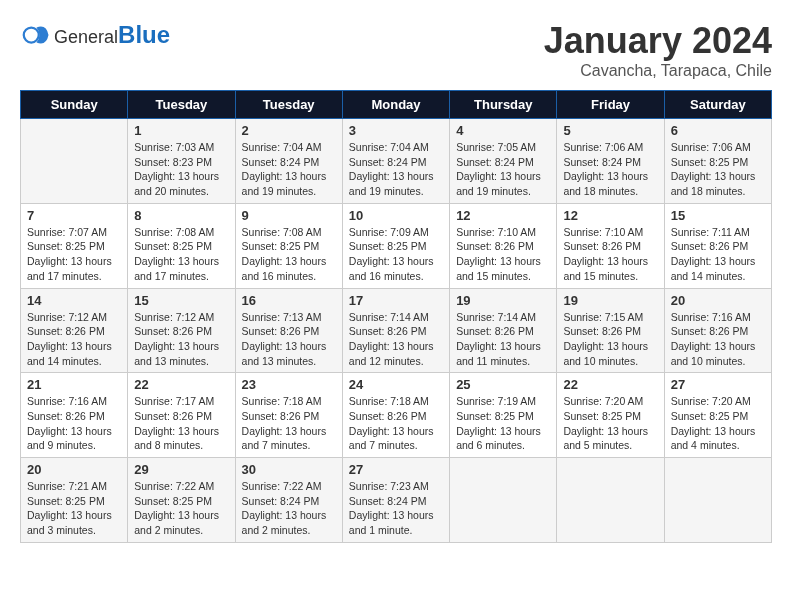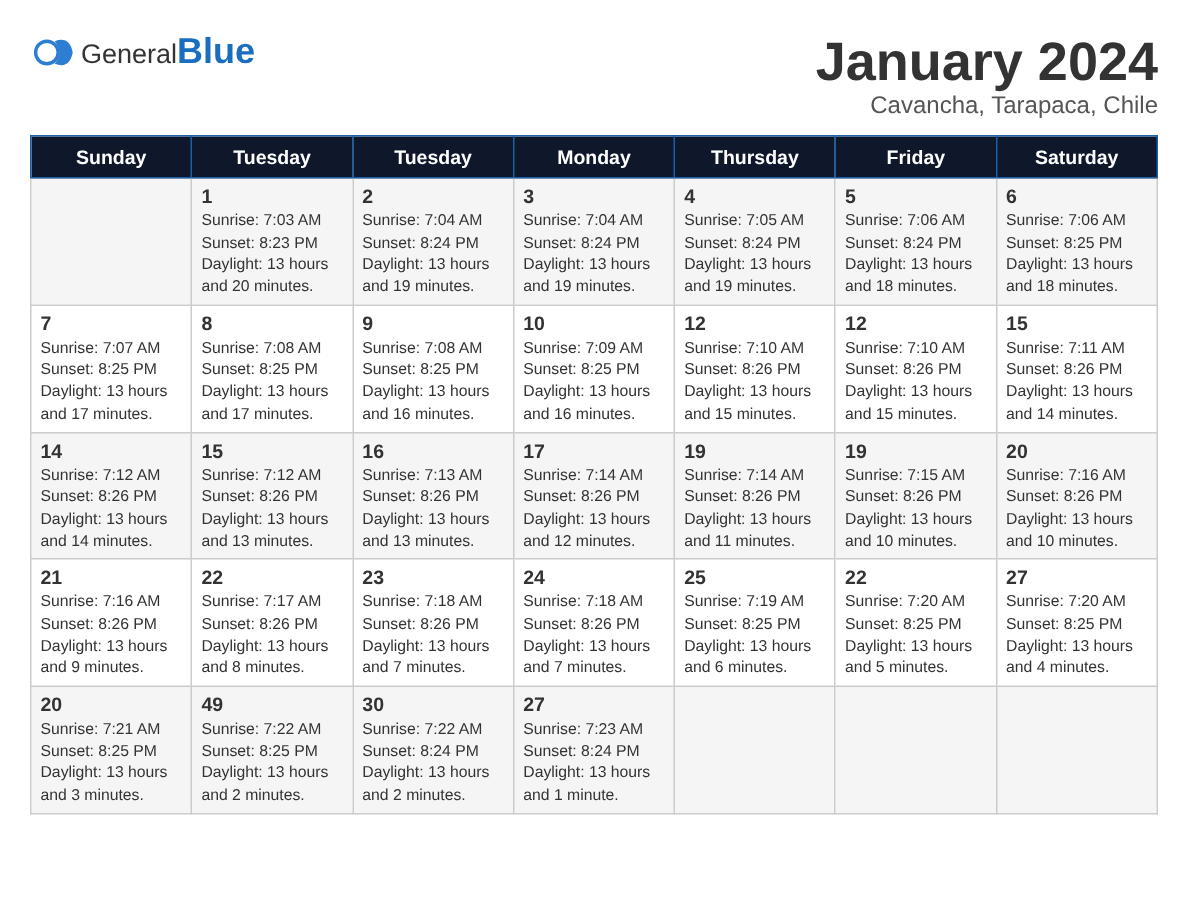--- a/index.html
+++ b/index.html
@@ -236,21 +236,21 @@
           <span class="day-number">27</span>
           <div class="day-info">Sunrise: 7:20 AM<br>Sunset: 8:25 PM<br>Daylight: 13 hours and 4 minutes.</div>
         </td>
       </tr>
       <tr>
         <td>
           <span class="day-number">20</span>
           <div class="day-info">Sunrise: 7:21 AM<br>Sunset: 8:25 PM<br>Daylight: 13 hours and 3 minutes.</div>
         </td>
         <td>
-          <span class="day-number">49</span>
+          <span class="day-number">29</span>
           <div class="day-info">Sunrise: 7:22 AM<br>Sunset: 8:25 PM<br>Daylight: 13 hours and 2 minutes.</div>
         </td>
         <td>
           <span class="day-number">30</span>
           <div class="day-info">Sunrise: 7:22 AM<br>Sunset: 8:24 PM<br>Daylight: 13 hours and 2 minutes.</div>
         </td>
         <td>
           <span class="day-number">27</span>
           <div class="day-info">Sunrise: 7:23 AM<br>Sunset: 8:24 PM<br>Daylight: 13 hours and 1 minute.</div>
         </td>

